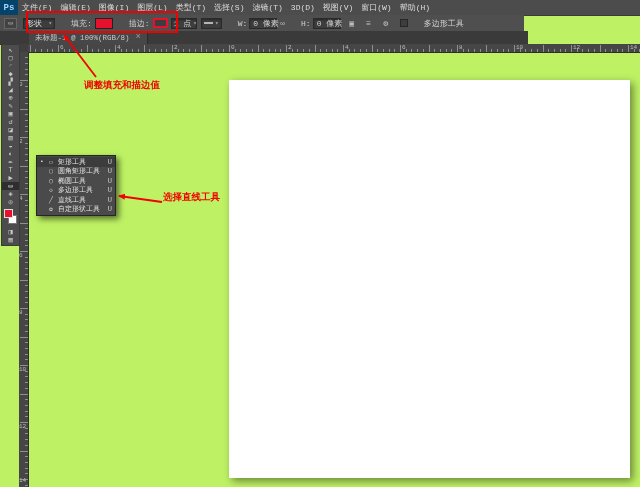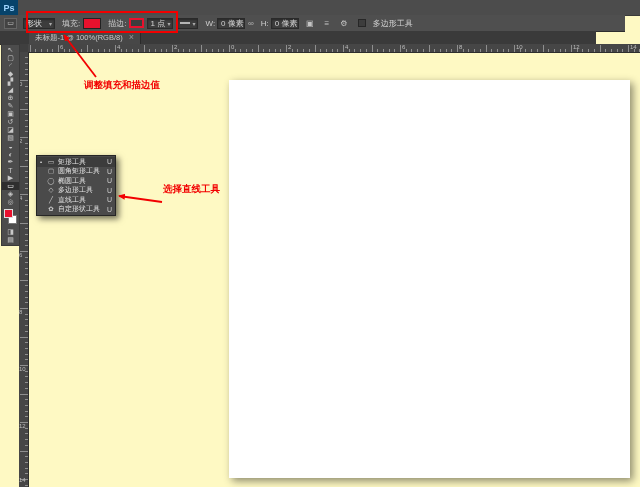--- a/index.html
+++ b/index.html
@@ -1,40 +1,40 @@
 <!DOCTYPE html>
 <html><head>
 <meta charset="utf-8">
 <style>
   html,body{margin:0;padding:0;background:#1e1e1e;}
-  #stage{position:relative;width:640px;height:487px;background:#fef9c3;font-family:Liberation Sans, sans-serif;overflow:hidden;}
+  #stage{position:relative;width:640px;height:487px;background:#bef264;font-family:Liberation Mono, monospace;overflow:hidden;}
   
   .menubar{position:absolute;left:0;top:0;width:640px;height:15px;background:#4c4c4c;border-bottom:1px solid #3a3a3a;display:flex;align-items:center;}
   .ps-logo{width:18px;height:15px;background:#06436b;color:#9fd5ff;font-size:9px;font-weight:bold;display:flex;align-items:center;justify-content:center;}
   .menu-item{font-size:8px;color:#dedede;padding:0 4px;line-height:15px;white-space:nowrap;cursor:default;}
   
-  .optionsbar{position:absolute;left:0;top:15px;width:625px;height:16px;background:#4f4f4f;border-bottom:1px solid #2e2e2e;display:flex;align-items:center;font-size:8px;color:#cfcfcf;}
+  .optionsbar{position:absolute;left:0;top:15px;width:524px;height:16px;background:#4f4f4f;border-bottom:1px solid #2e2e2e;display:flex;align-items:center;font-size:8px;color:#cfcfcf;}
   .tp-icon{margin-left:4px;width:13px;height:11px;border:1px solid #666;background:#434343;display:flex;align-items:center;justify-content:center;font-size:7px;color:#ccc;box-sizing:border-box;}
   .select-box{display:flex;align-items:center;justify-content:space-between;background:#3d3d3d;border:1px solid #2a2a2a;box-shadow:inset 0 1px 2px rgba(0,0,0,.35);height:11px;padding:0 2px;color:#d6d6d6;box-sizing:border-box;white-space:nowrap;}
   .mode-select{width:32px;margin-left:6px;}
   .sw-select{width:26px;margin-left:3px;}
   .style-select{width:21px;margin-left:4px;}
   .caret{font-size:6px;color:#aaa;margin-left:2px;}
-  .opt-label{margin-left:7px;white-space:nowrap;}
+  .opt-label{margin-left:16px;white-space:nowrap;}
   .fill-swatch{margin-left:3px;width:16px;height:9px;border:1px solid #222;background:#e8112d;}
   .stroke-swatch{margin-left:3px;width:15px;height:10px;border:2px solid #e8112d;background:#3d3d3d;box-sizing:border-box;}
   .stroke-style-line{width:11px;border-top:2px solid #b5b5b5;}
   .value-box{display:flex;align-items:center;background:#3d3d3d;border:1px solid #2a2a2a;box-shadow:inset 0 1px 2px rgba(0,0,0,.35);height:11px;width:28px;margin-left:2px;padding:0 3px;box-sizing:border-box;white-space:nowrap;}
   .link-icon{margin-left:3px;color:#b5b5b5;font-size:8px;}
   .mini-icon{margin-left:5px;width:12px;height:11px;display:flex;align-items:center;justify-content:center;color:#c5c5c5;font-size:8px;}
   .checkbox{margin-left:8px;width:8px;height:8px;background:#3d3d3d;border:1px solid #272727;box-sizing:border-box;}
   
   .red-rect{position:absolute;left:26px;top:11px;width:152px;height:22px;border:2px solid #f20000;z-index:12;box-sizing:border-box;}
   
-  .tabbar{position:absolute;left:0;top:31px;width:596px;height:13px;background:#3a3a3a;border-bottom:1px solid #2c2c2c;}
+  .tabbar{position:absolute;left:0;top:31px;width:528px;height:13px;background:#3a3a3a;border-bottom:1px solid #2c2c2c;}
   .doc-tab{position:absolute;left:29px;top:0;height:13px;background:#474747;border-right:1px solid #2a2a2a;display:flex;align-items:center;padding:0 6px;font-size:7.5px;color:#c9c9c9;gap:6px;white-space:nowrap;}
   .tab-close{color:#9a9a9a;font-size:9px;line-height:9px;}
   
   .hruler{position:absolute;left:28px;top:44px;width:612px;height:8px;background:#464646;border-bottom:1px solid #2d2d2d;overflow:hidden;}
   .vruler{position:absolute;left:19px;top:52px;width:9px;height:435px;background:#464646;border-right:1px solid #2d2d2d;overflow:hidden;}
   .ruler-corner{position:absolute;left:19px;top:44px;width:9px;height:8px;background:#3f3f3f;border-right:1px solid #2d2d2d;border-bottom:1px solid #2d2d2d;}
   .htick{position:absolute;bottom:0;width:1px;background:#8f8f8f;}
   .vtick{position:absolute;right:0;height:1px;background:#8f8f8f;}
   .hlabel{position:absolute;top:0;font-size:6px;color:#bdbdbd;line-height:7px;}
   .vlabel{position:absolute;left:0;font-size:6px;color:#bdbdbd;line-height:7px;}
@@ -52,29 +52,42 @@
   .fly-item{display:flex;align-items:center;height:9.5px;font-size:7px;color:#e2e2e2;padding:0 3px;gap:3px;white-space:nowrap;}
   .fly-item.current{background:#3c3c3c;}
   .fly-bullet{width:4px;font-size:6px;color:#e6e6e6;}
   .fly-icon{width:8px;text-align:center;font-size:6.5px;color:#cccccc;}
   .fly-label{flex:1;}
   .fly-shortcut{color:#cfcfcf;}
   
   .overlay{position:absolute;left:0;top:0;z-index:20;pointer-events:none;}
   .note{position:absolute;color:#f20000;font-weight:bold;font-size:9.5px;z-index:21;white-space:nowrap;}
   .note1{left:84px;top:79px;}
-  .note2{left:163px;top:183px;}
+  .note2{left:163px;top:191px;}
 </style>
 </head>
 <body>
 
 <div id="stage">
 
   <div class="menubar">
     <div class="ps-logo">Ps</div>
+    <div id="menu-items" style="display:flex;">
+        <span class="menu-item">文件(F)</span>
+        <span class="menu-item">编辑(E)</span>
+        <span class="menu-item">图像(I)</span>
+        <span class="menu-item">图层(L)</span>
+        <span class="menu-item">类型(T)</span>
+        <span class="menu-item">选择(S)</span>
+        <span class="menu-item">滤镜(T)</span>
+        <span class="menu-item">3D(D)</span>
+        <span class="menu-item">视图(V)</span>
+        <span class="menu-item">窗口(W)</span>
+        <span class="menu-item">帮助(H)</span>
+      </div>
   </div>
 
   <div class="optionsbar">
     <span class="tp-icon">▭</span>
     <span class="select-box mode-select">
       <span>形状</span>
       <span class="caret">▾</span>
     </span>
     <span class="opt-label">填充:</span>
     <span class="fill-swatch" style="background: rgb(232, 17, 45);"></span>

